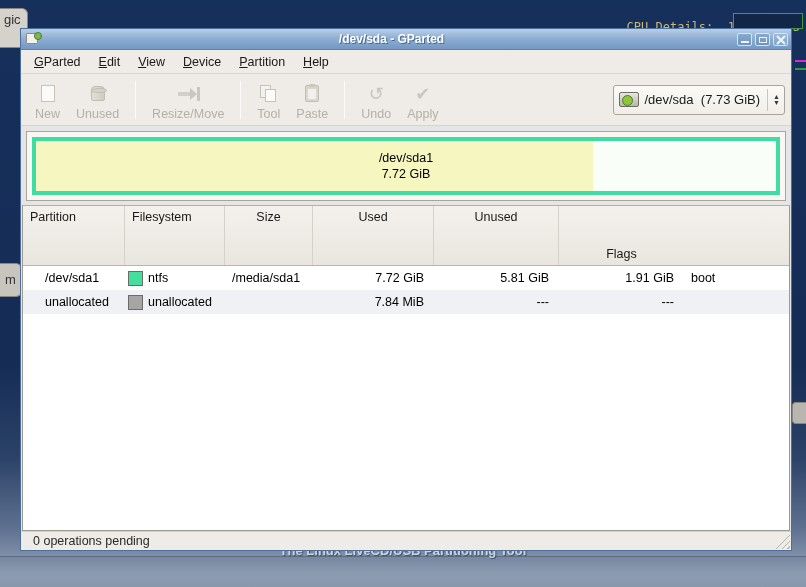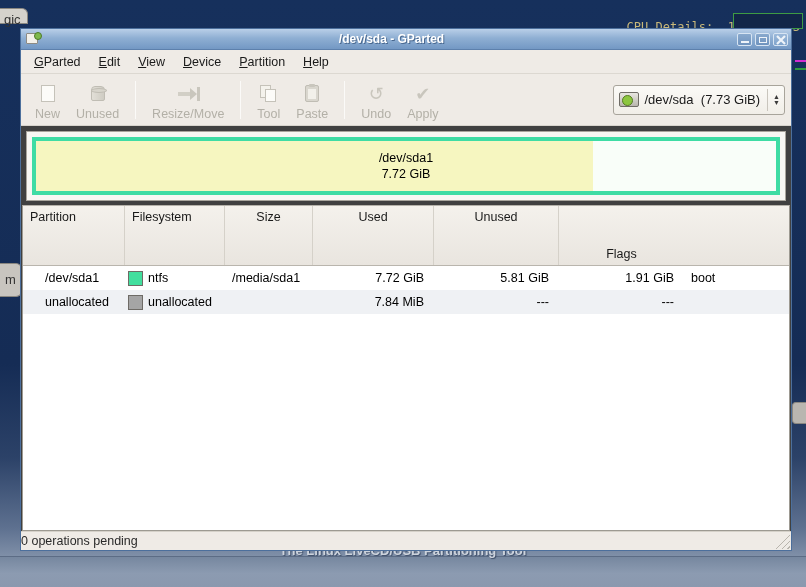--- a/index.html
+++ b/index.html
@@ -6,21 +6,21 @@
   html,body { width:806px; height:587px; overflow:hidden;
     font-family:"Liberation Sans", sans-serif; }
   body { position:relative;
     background:linear-gradient(180deg,#16305c 0%,#152c55 62%,#2c4268 78%,#5e7190 90%,#8191a9 95%); }
 
   
   .bottom-band { position:absolute; left:0; top:556px; width:806px; height:31px;
     background:linear-gradient(180deg,#76879f,#8c9bb1 55%,#8a98ae); border-top:1px solid #5c6c85; z-index:1; }
   .tagline { position:absolute; left:0; top:543px; width:806px; text-align:center;
     font-size:13px; font-weight:bold; color:#cdd3dc; text-shadow:1px 1px 1px #3d4d68; z-index:2; }
-  .bg-tab-top { position:absolute; left:0; top:8px; width:28px; height:16px;
+  .bg-tab-top { position:absolute; left:0; top:8px; width:28px; height:40px;
     background:#d5d2cc; border:1px solid #8a8780; border-left:none; border-radius:0 6px 0 0;
     color:#333; font-size:13px; line-height:22px; padding-left:4px; z-index:3; }
   .bg-tab-side { position:absolute; left:0; top:263px; width:22px; height:34px;
     background:#c8c5bf; border:1px solid #8a8780; border-left:none; border-radius:0 6px 6px 0;
     color:#333; font-size:13px; line-height:32px; text-align:center; z-index:3; }
   .monitor { position:absolute; right:6px; top:-8px; z-index:2;
     font-family:"DejaVu Sans Mono", monospace; font-size:12px; white-space:pre; text-align:left; }
   .monitor .clipped-line { color:#c8b87a; }
   .monitor .cpu-line { color:#eef2f6; }
   .monitor-box { position:absolute; left:733px; top:13px; width:70px; height:16px;
@@ -29,21 +29,21 @@
     font-size:10px; color:#d8dde4; left:840px; width:12px; overflow:hidden; white-space:nowrap; }
   .f1{top:133px;} .f2{top:146px;} .f3{top:120px;} .f4{top:263px;} .f5{top:360px; color:#e8e8e8;} .f6{top:375px; color:#d98b3a;}
   .line-frag { position:absolute; z-index:2; height:2px; }
   .lf-magenta { left:795px; top:60px; width:11px; background:#d12bd1; }
   .lf-green   { left:795px; top:68px; width:11px; background:#2f9b3f; }
   .side-grip { position:absolute; left:792px; top:402px; width:14px; height:22px;
     background:#b9b6b0; border:1px solid #8a8780; border-right:none; border-radius:4px 0 0 4px; z-index:2; }
 
   
   .window { position:absolute; left:20px; top:28px; width:772px; height:523px; z-index:5;
-    border:1px solid #4c6f9c; background:#404040; display:flex; flex-direction:column; }
+    border:1px solid #4c6f9c; background:#e5e5e5; display:flex; flex-direction:column; }
   .titlebar { height:21px; flex:0 0 21px; display:flex; align-items:center;
     background:linear-gradient(180deg,#b9cfe8 0%,#8fafd3 45%,#7398c4 100%);
     border-bottom:1px solid #5d80ac; padding:0 3px; }
   .app-icon { width:16px; height:14px; position:relative; margin:0 4px 0 2px; }
   .app-icon .page { position:absolute; left:0; top:1px; width:12px; height:11px;
     background:#f4f1ea; border:1px solid #8e8b84; border-radius:1px; }
   .app-icon .disc { position:absolute; right:0; top:0; width:8px; height:8px; border-radius:50%;
     background:#7fb94d; border:1px solid #4e7a2a; }
   .title-text { flex:1; text-align:center; color:#fff; font-weight:bold; font-size:12px;
     text-shadow:1px 1px 0 #49688f; }
@@ -126,21 +126,21 @@
     flex:0 0 24px; align-items:center; font-size:12.5px; color:#000; }
   .tbl-row.alt { background:#eff1f4; }
   .td { padding:0 7px; white-space:nowrap; overflow:hidden; }
   .td.indent { padding-left:22px; }
   .td.right { text-align:right; padding-right:10px; }
   .fs-cell { display:flex; align-items:center; gap:5px; padding:0 3px; }
   .fs-swatch { width:15px; height:15px; border:1px solid #6e6b66; flex:0 0 15px; }
   .tbl-empty { flex:1; background:#fff; }
 
   .statusbar { flex:0 0 19px; background:#efebe6; border-top:1px solid #d5d1c9;
-    display:flex; align-items:center; font-size:12.5px; color:#2a2a2a; padding-left:0;
+    display:flex; align-items:center; font-size:12.5px; color:#2a2a2a; padding-left:12px;
     position:relative; }
   .resize-grip { position:absolute; right:1px; bottom:1px; width:15px; height:15px;
     background:repeating-linear-gradient(135deg, transparent 0 3px, #b9b5ad 3px 4px);
     clip-path:polygon(100% 0, 100% 100%, 0 100%); }
 </style>
 </head>
 <body>
 
 <div class="bottom-band"></div>
 <div class="tagline">The Linux LiveCD/USB Partitioning Tool</div>

